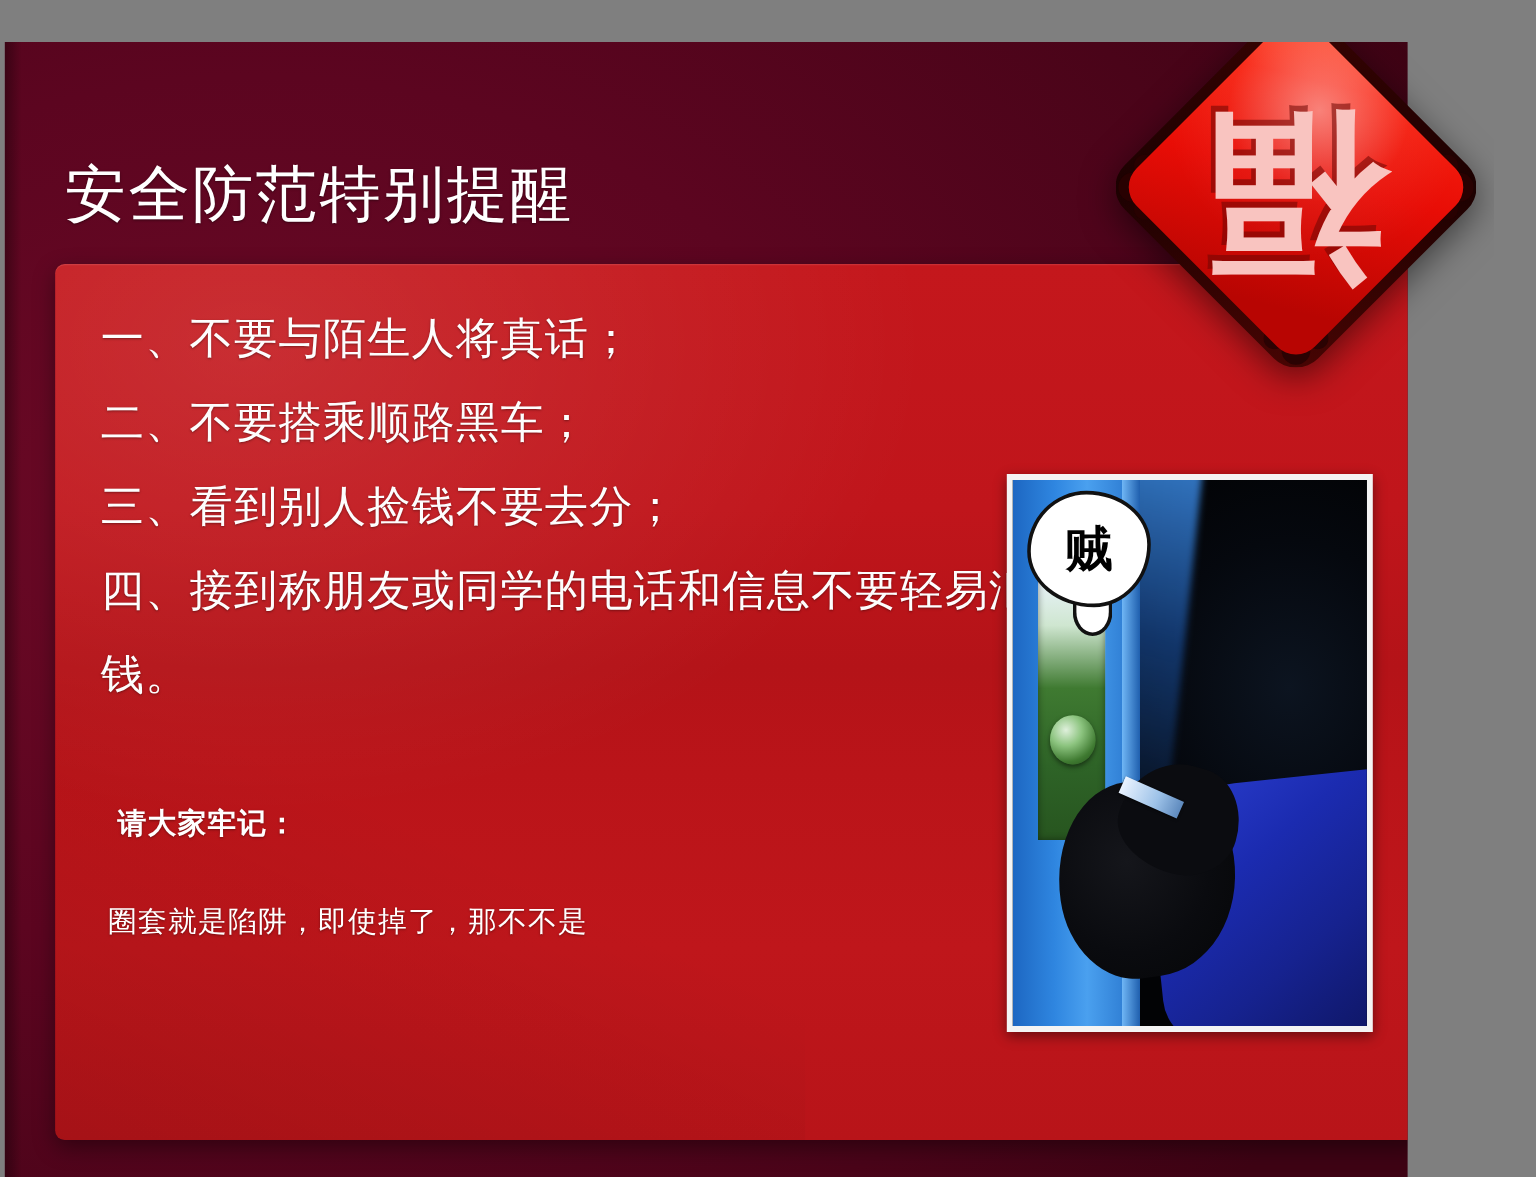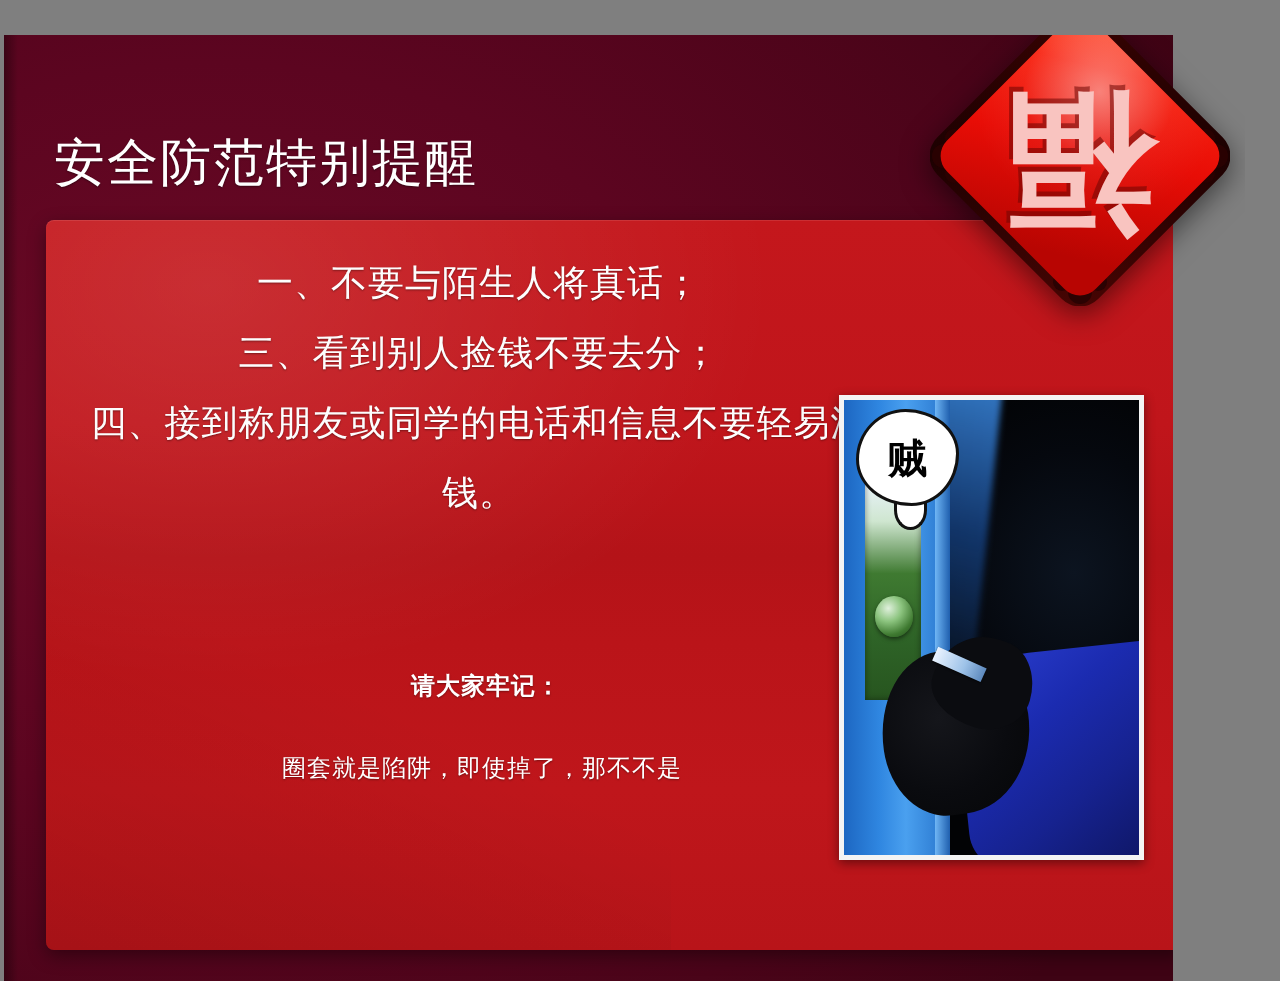--- a/index.html
+++ b/index.html
@@ -72,21 +72,20 @@
         #c0151b 28%,
         #b41318 46%,
         #ba1419 58%,
         #bf161b 78%,
         #b81419 100%);
     box-shadow:
       0 6px 18px rgba(0,0,0,.40),
       inset 0 1px 0 rgba(255,255,255,.10);
     overflow: hidden;
     z-index: 2;
-    text-align: center;
   }
   
   .content-panel::before {
     content: "";
     position: absolute;
     left: -6%;
     top: -15%;
     width: 72%;
     height: 80%;
     background: radial-gradient(ellipse at 28% 30%, rgba(255,255,255,.10) 0%, rgba(255,255,255,0) 68%);
@@ -327,20 +326,21 @@
 <div id="slide">
 
   <div class="stage">
 
     <div class="slide-title">安全防范特别提醒</div>
 
     <div class="content-panel">
 
       <div class="body-text">
         <div class="line">一、不要与陌生人将真话；</div>
+        <div class="line">二、不要搭乘顺路黑车；</div>
         <div class="line">三、看到别人捡钱不要去分；</div>
         <div class="line wrap">四、接到称朋友或同学的电话和信息不要轻易汇钱。</div>
       </div>
 
       <div class="remember-block">
         <div class="lead">请大家牢记：</div>
         <div class="saying-1">圈套就是陷阱，即使掉了，那不不是</div>
       </div>
 
     </div>

